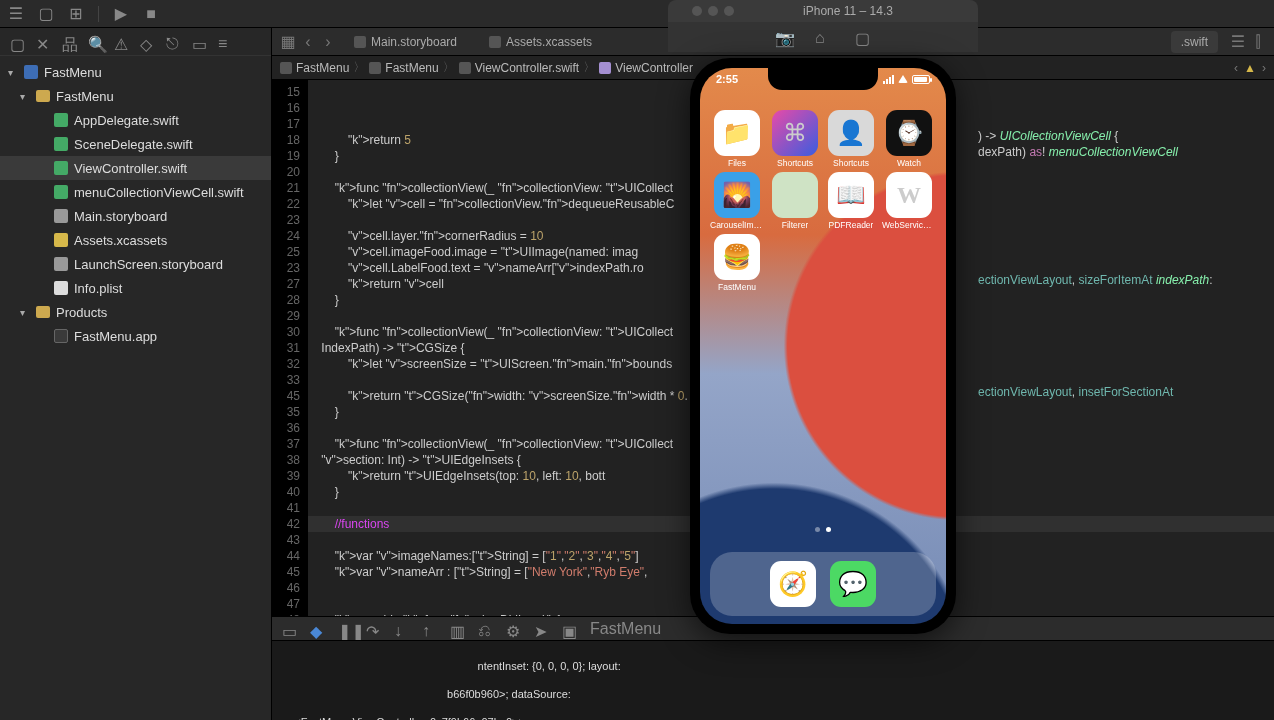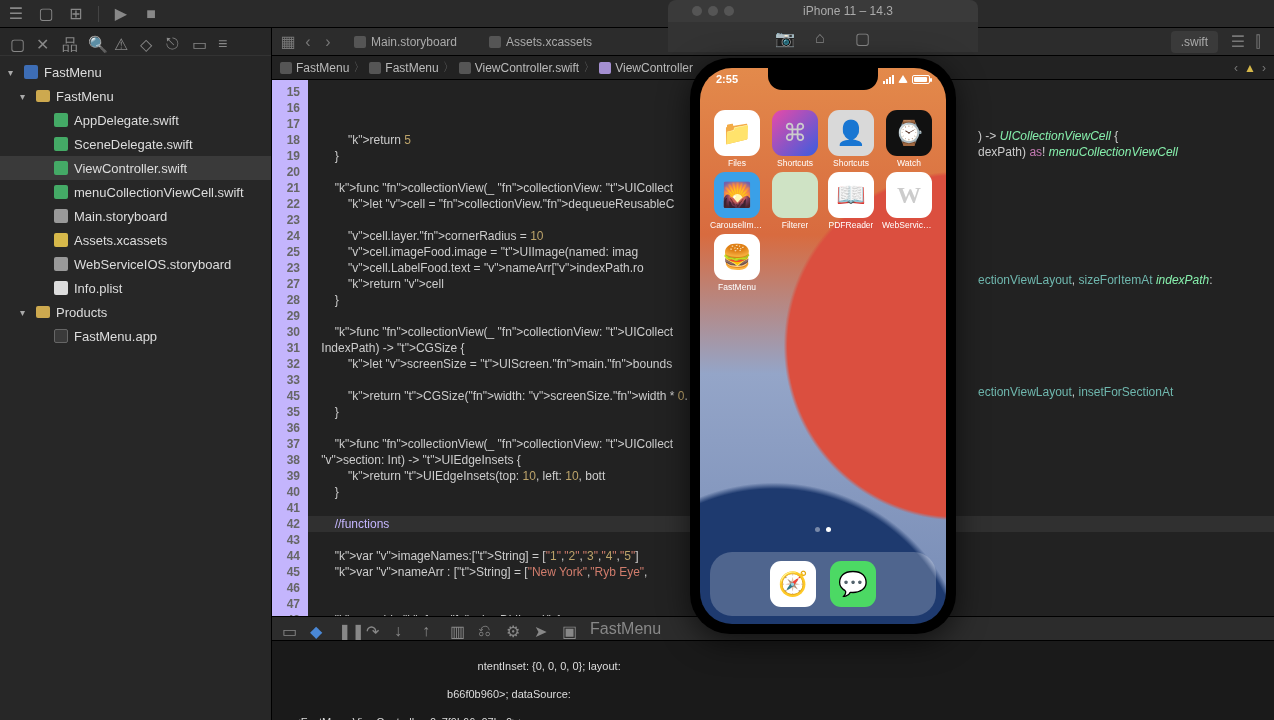--- a/index.html
+++ b/index.html
@@ -44,33 +44,33 @@
 
 .jumpbar { height:24px; background:#222; display:flex; align-items:center; padding:0 8px; font-size:12px; color:#bbb; border-bottom:1px solid #000; gap:4px; }
 .jumpbar .crumb { display:flex; align-items:center; gap:4px; }
 .jumpbar .sep { color:#666; }
 .jumpbar .crumb-icon { width:12px; height:12px; background:#555; border-radius:2px; }
 .jumpbar .right { margin-left:auto; display:flex; gap:6px; align-items:center; }
 .warn-icon { color:#d6b84a; }
 
 
 .code-scroll { flex:1; display:flex; font-family:"SF Mono", Menlo, monospace; font-size:12px; line-height:16px; overflow:hidden; background:#222; }
-.gutter { width:36px; text-align:right; padding:4px 8px 4px 0; color:#666; background:#c4b5fd; user-select:none;font-weight:bold; }
+.gutter { width:36px; text-align:right; padding:4px 8px 4px 0; color:#666; background:#000000; user-select:none; }
 .gutter div { height:16px; }
 .code { flex:1; padding:4px 0; white-space:pre; color:#ccc; overflow:hidden; }
 .code div { height:16px; }
 .code .hl { background:#303030; }
 
 
 .k  { color:#c57ab4; }   
 .t  { color:#86efac;font-style:italic; }   
 .fn { color:#6fb7ae; }
 .s  { color:#d07c6c; }
 .num{ color:#bca36a; }
-.c  { color:#c4b5fd; }
+.c  { color:#d946ef; }
 
 
 .code-right { position:absolute; left:670px; top:0; width:604px; color:#ccc; font-family:"SF Mono",Menlo,monospace; font-size:12px; line-height:16px; white-space:pre; }
 .code-right div { height:16px; }
 
 
 .debugbar { height:24px; background:#2c2c2c; border-top:1px solid #000; display:flex; align-items:center; gap:14px; padding:0 10px; color:#888; }
 .debugbar .icon { width:14px; height:14px; }
 
 
@@ -187,21 +187,21 @@
           <span class="label">Main.storyboard</span>
         </div>
         <div class="tree-row indent2">
           <span class="disclosure"></span>
           <span class="file-icon assets"></span>
           <span class="label">Assets.xcassets</span>
         </div>
         <div class="tree-row indent2">
           <span class="disclosure"></span>
           <span class="file-icon storyboard"></span>
-          <span class="label">WebServiceIOS.storyboard</span>
+          <span class="label">LaunchScreen.storyboard</span>
         </div>
         <div class="tree-row indent2">
           <span class="disclosure"></span>
           <span class="file-icon plist"></span>
           <span class="label">Info.plist</span>
         </div>
         <div class="tree-row indent1">
           <span class="disclosure">▾</span>
           <span class="folder-icon"></span>
           <span class="label">Products</span>

